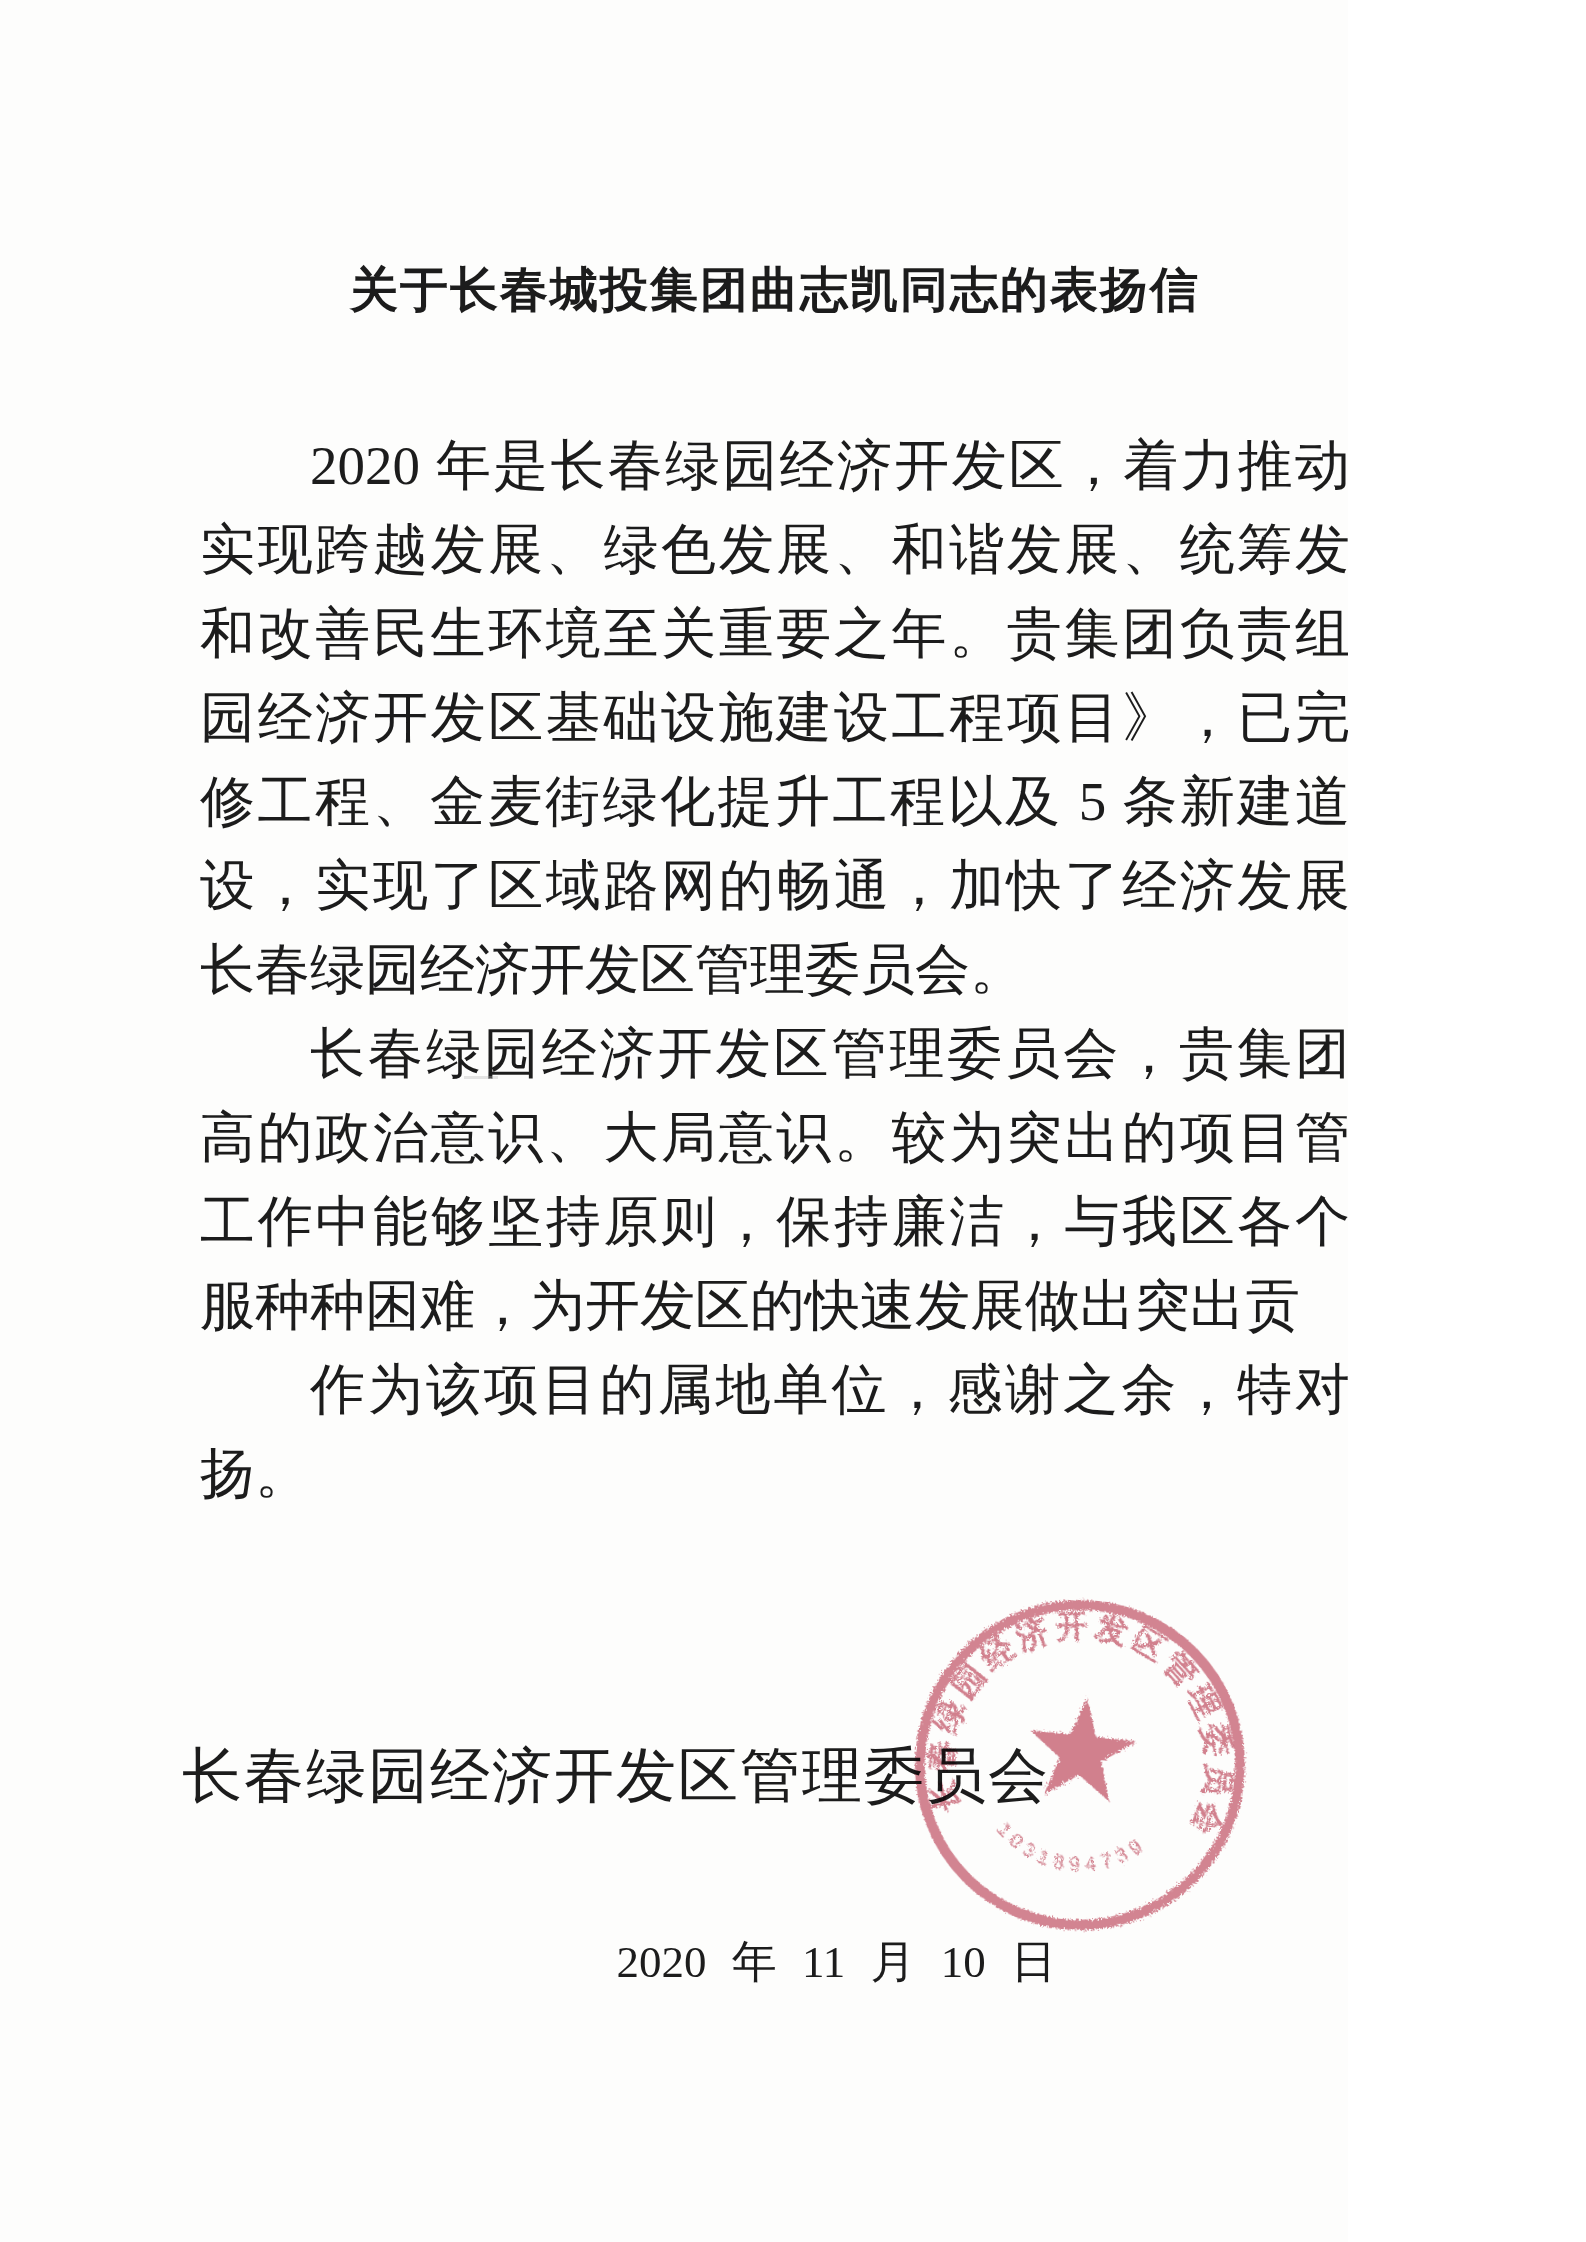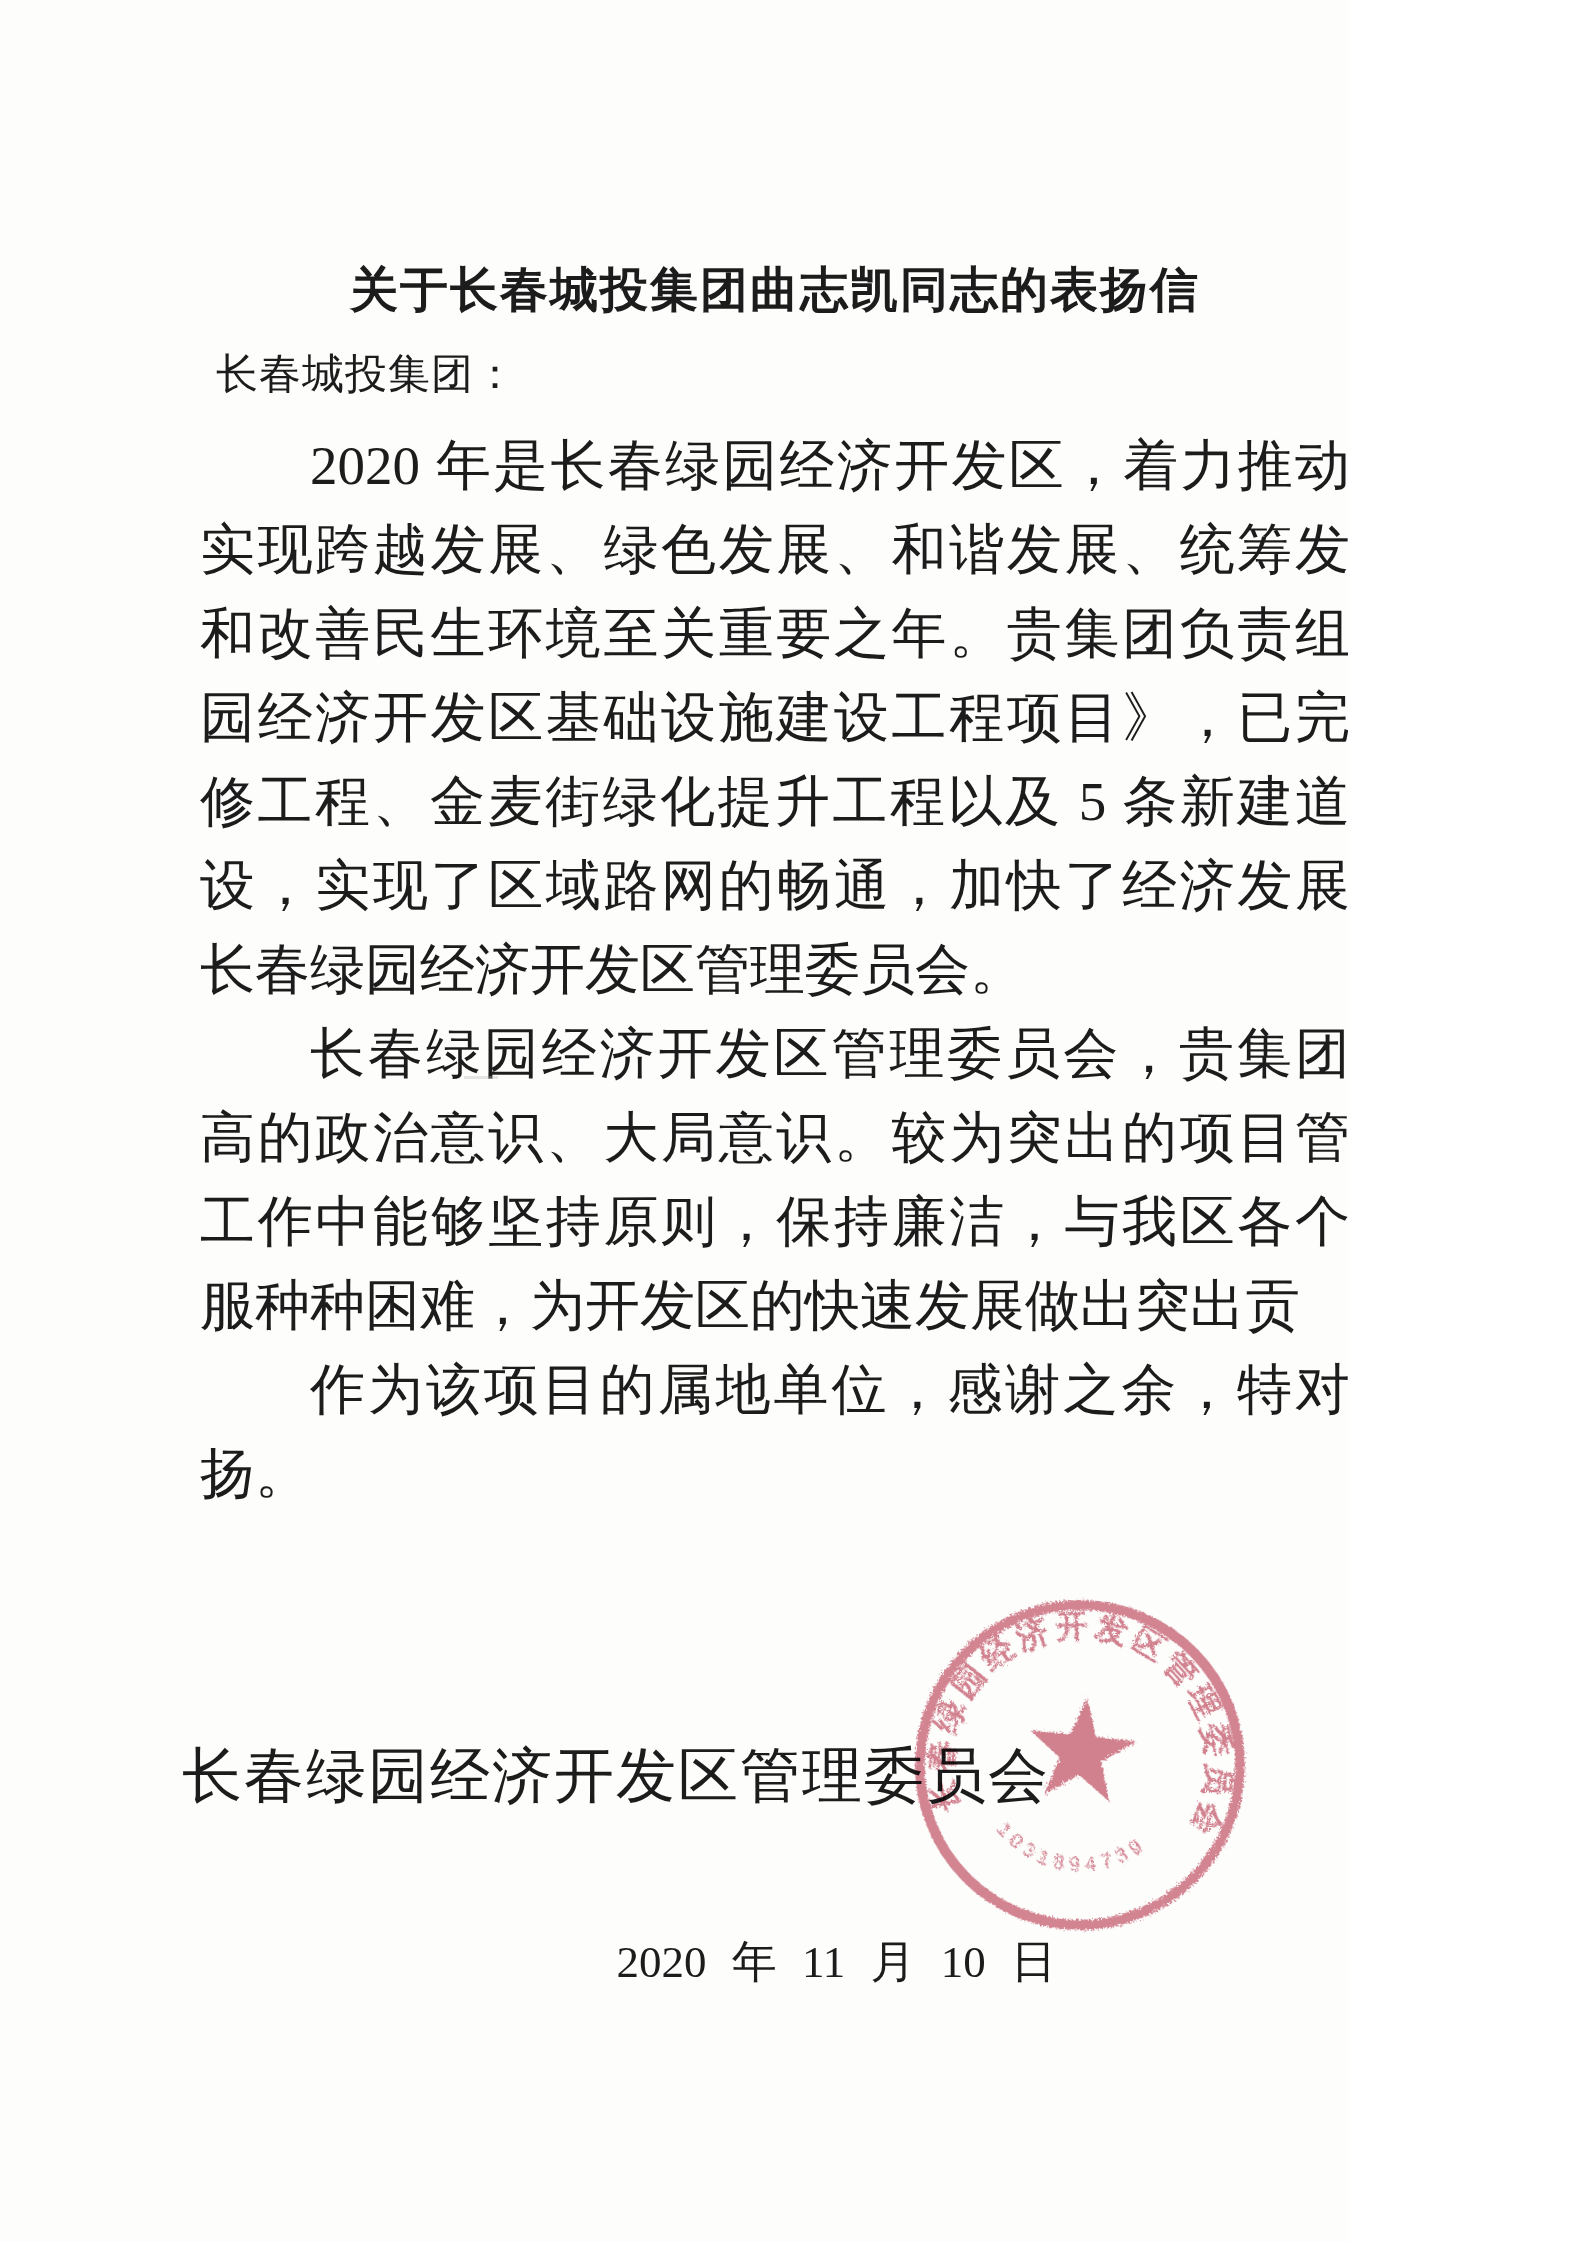--- a/index.html
+++ b/index.html
@@ -51,21 +51,20 @@
   .fold-mark { position:absolute; left:464px; top:1076px; width:34px; height:3px;
     background:#b5b5b5; opacity:.35; }
 </style>
 </head>
 <body>
 
 <div class="page">
 
   <div class="doc-title">关于长春城投集团曲志凯同志的表扬信</div>
 
-  <div class="salutation">长春城投集团：</div>
 
   <div class="body-block">
     <div class="line full indent">2020 年是长春绿园经济开发区，着力推动开发区经济社会</div>
     <div class="line full">实现跨越发展、绿色发展、和谐发展、统筹发展、助力企业发展</div>
     <div class="line full">和改善民生环境至关重要之年。贵集团负责组织实施的《长春绿</div>
     <div class="line full">园经济开发区基础设施建设工程项目》，已完成 24 条道路大中</div>
     <div class="line full">修工程、金麦街绿化提升工程以及 5 条新建道路等各项工程的建</div>
     <div class="line full">设，实现了区域路网的畅通，加快了经济发展的步伐，改善了园</div>
     <div class="line open">长春绿园经济开发区管理委员会。</div>
 

